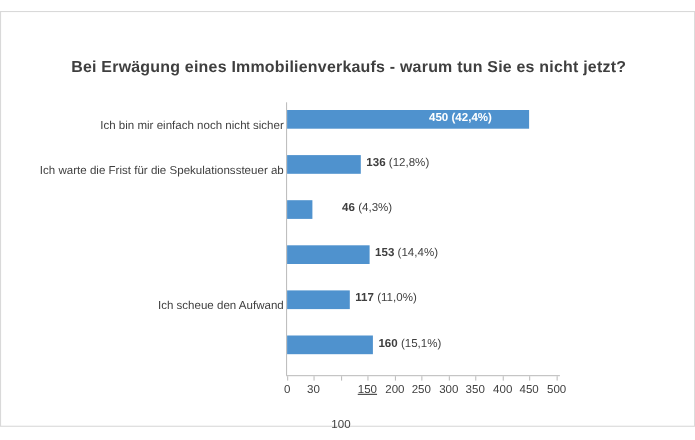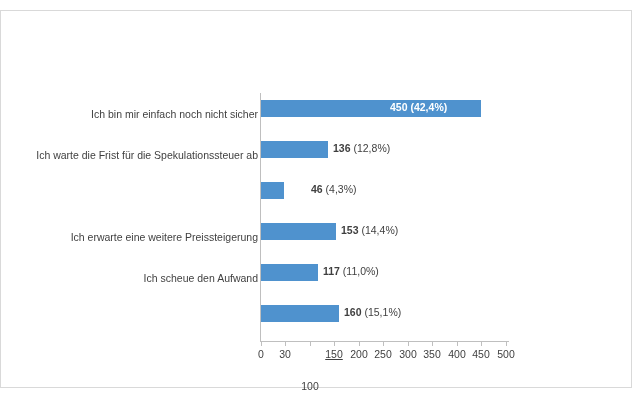--- a/index.html
+++ b/index.html
@@ -126,27 +126,27 @@
     transform: translateX(-50%);
     white-space: nowrap;
   }
 </style>
 </head>
 <body>
 
 <div id="slide">
   <div id="frame">
 
+    <div id="chart-title">Bei Erwägung  eines Immobilienverkaufs - warum tun Sie es nicht jetzt?</div>
 
     <div id="plot-wrap">
 
       <div class="cat-col">
         <div class="cat-label" style="top:15px;">Ich bin mir einfach noch nicht sicher</div>
         <div class="cat-label" style="top:56px;">Ich warte die Frist für die Spekulationssteuer ab</div>
-        <div class="cat-label" style="top:138px;">Ich erwarte eine weitere Preissteigerung</div>
         <div class="cat-label" style="top:179px;">Ich scheue den Aufwand</div>
       </div>
 
       <div class="plot">
         <div class="axis-line"></div>
         <div class="axis-line-bottom"></div>
 
         <div class="bar" style="left:1px; top:7px; width:220px;"></div>
         <div class="bar-label inside" style="left:130px; top:8px;"><b>450</b> (42,4%)</div>
 

